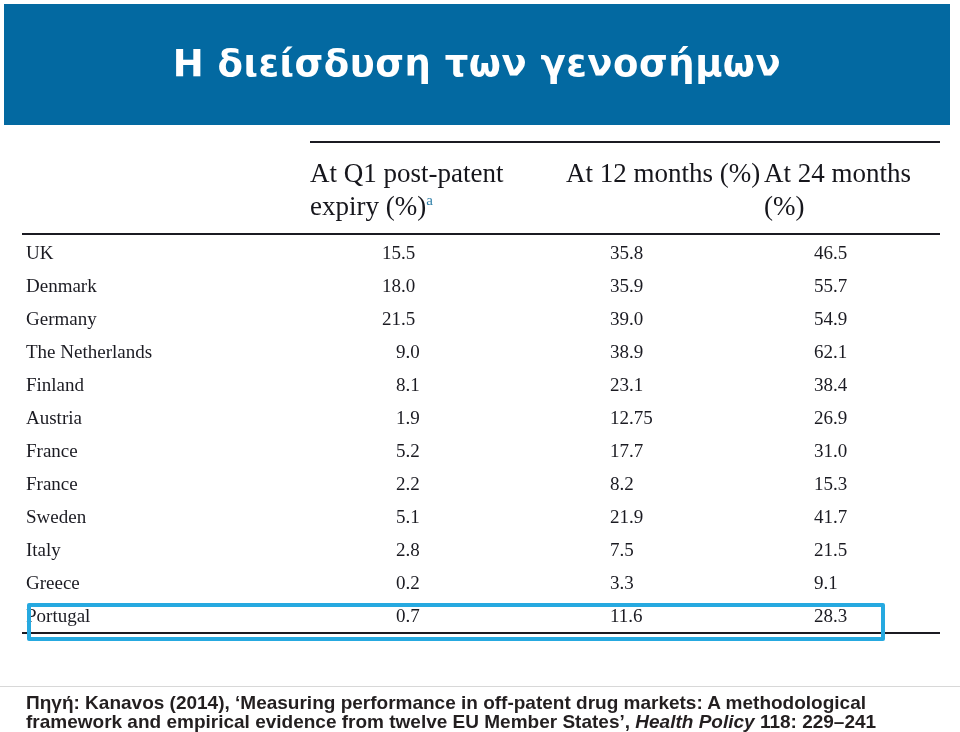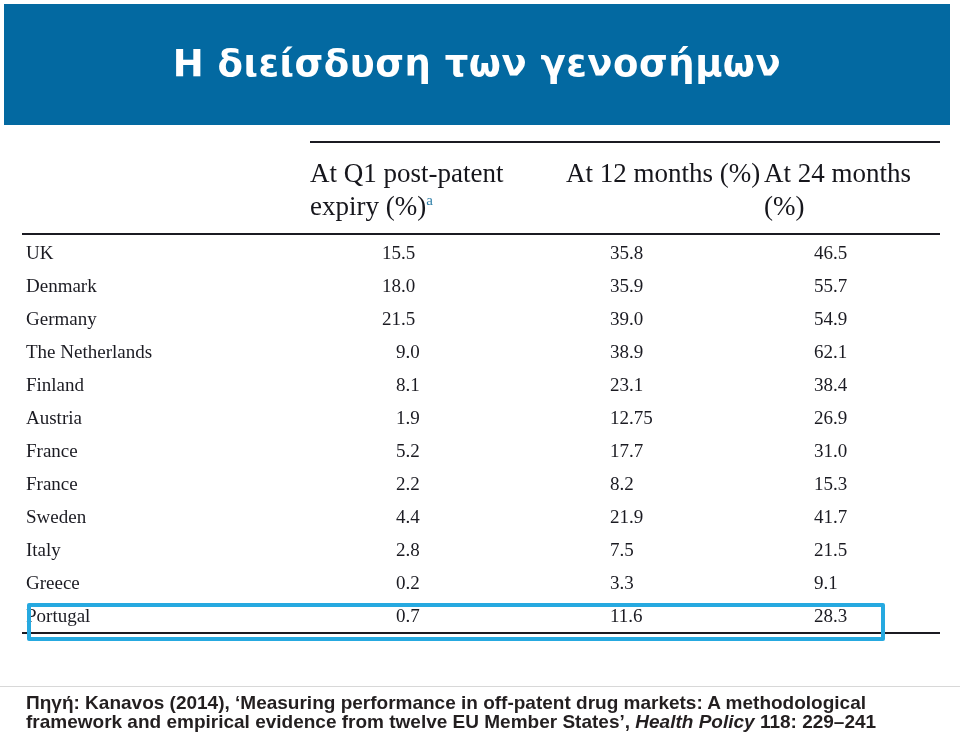--- a/index.html
+++ b/index.html
@@ -245,21 +245,21 @@
           <td class="value v3">31.0</td>
         </tr>
         <tr>
           <td class="country">France</td>
           <td class="value v1 narrow">2.2</td>
           <td class="value v2">8.2</td>
           <td class="value v3">15.3</td>
         </tr>
         <tr>
           <td class="country">Sweden</td>
-          <td class="value v1 narrow">4.4</td>
+          <td class="value v1 narrow">5.1</td>
           <td class="value v2">21.9</td>
           <td class="value v3">41.7</td>
         </tr>
         <tr>
           <td class="country">Italy</td>
           <td class="value v1 narrow">2.8</td>
           <td class="value v2">7.5</td>
           <td class="value v3">21.5</td>
         </tr>
         <tr>

